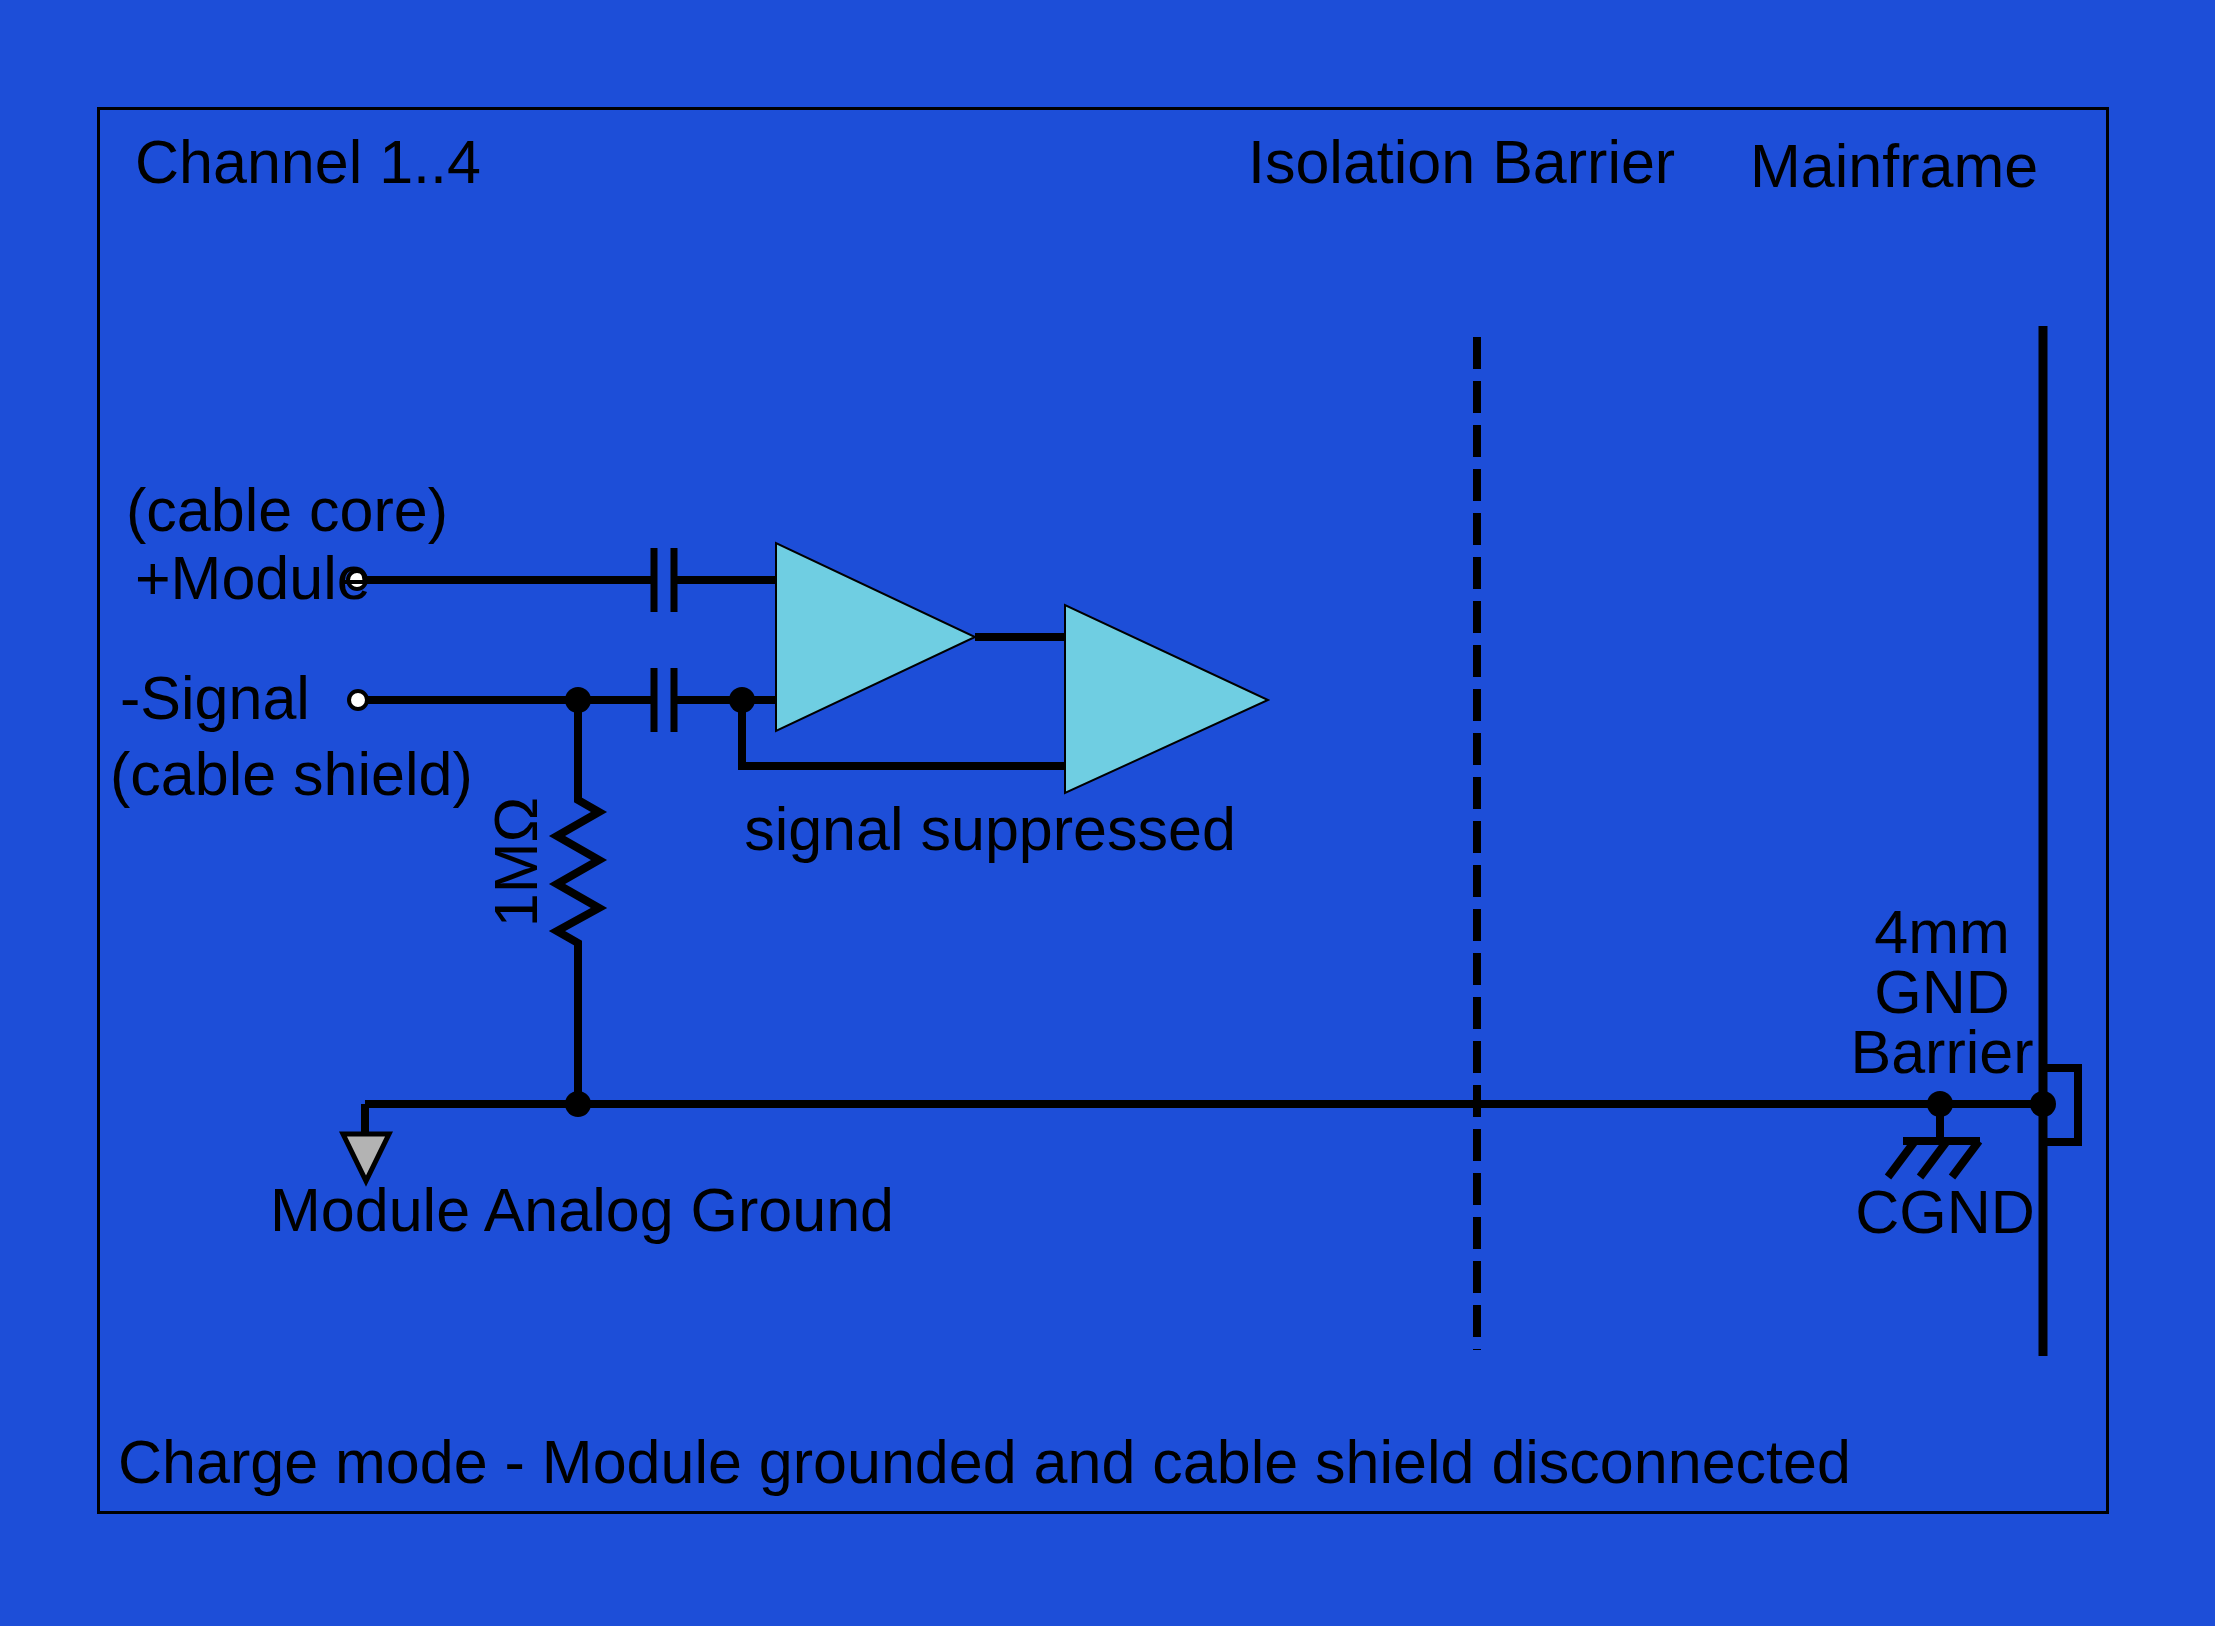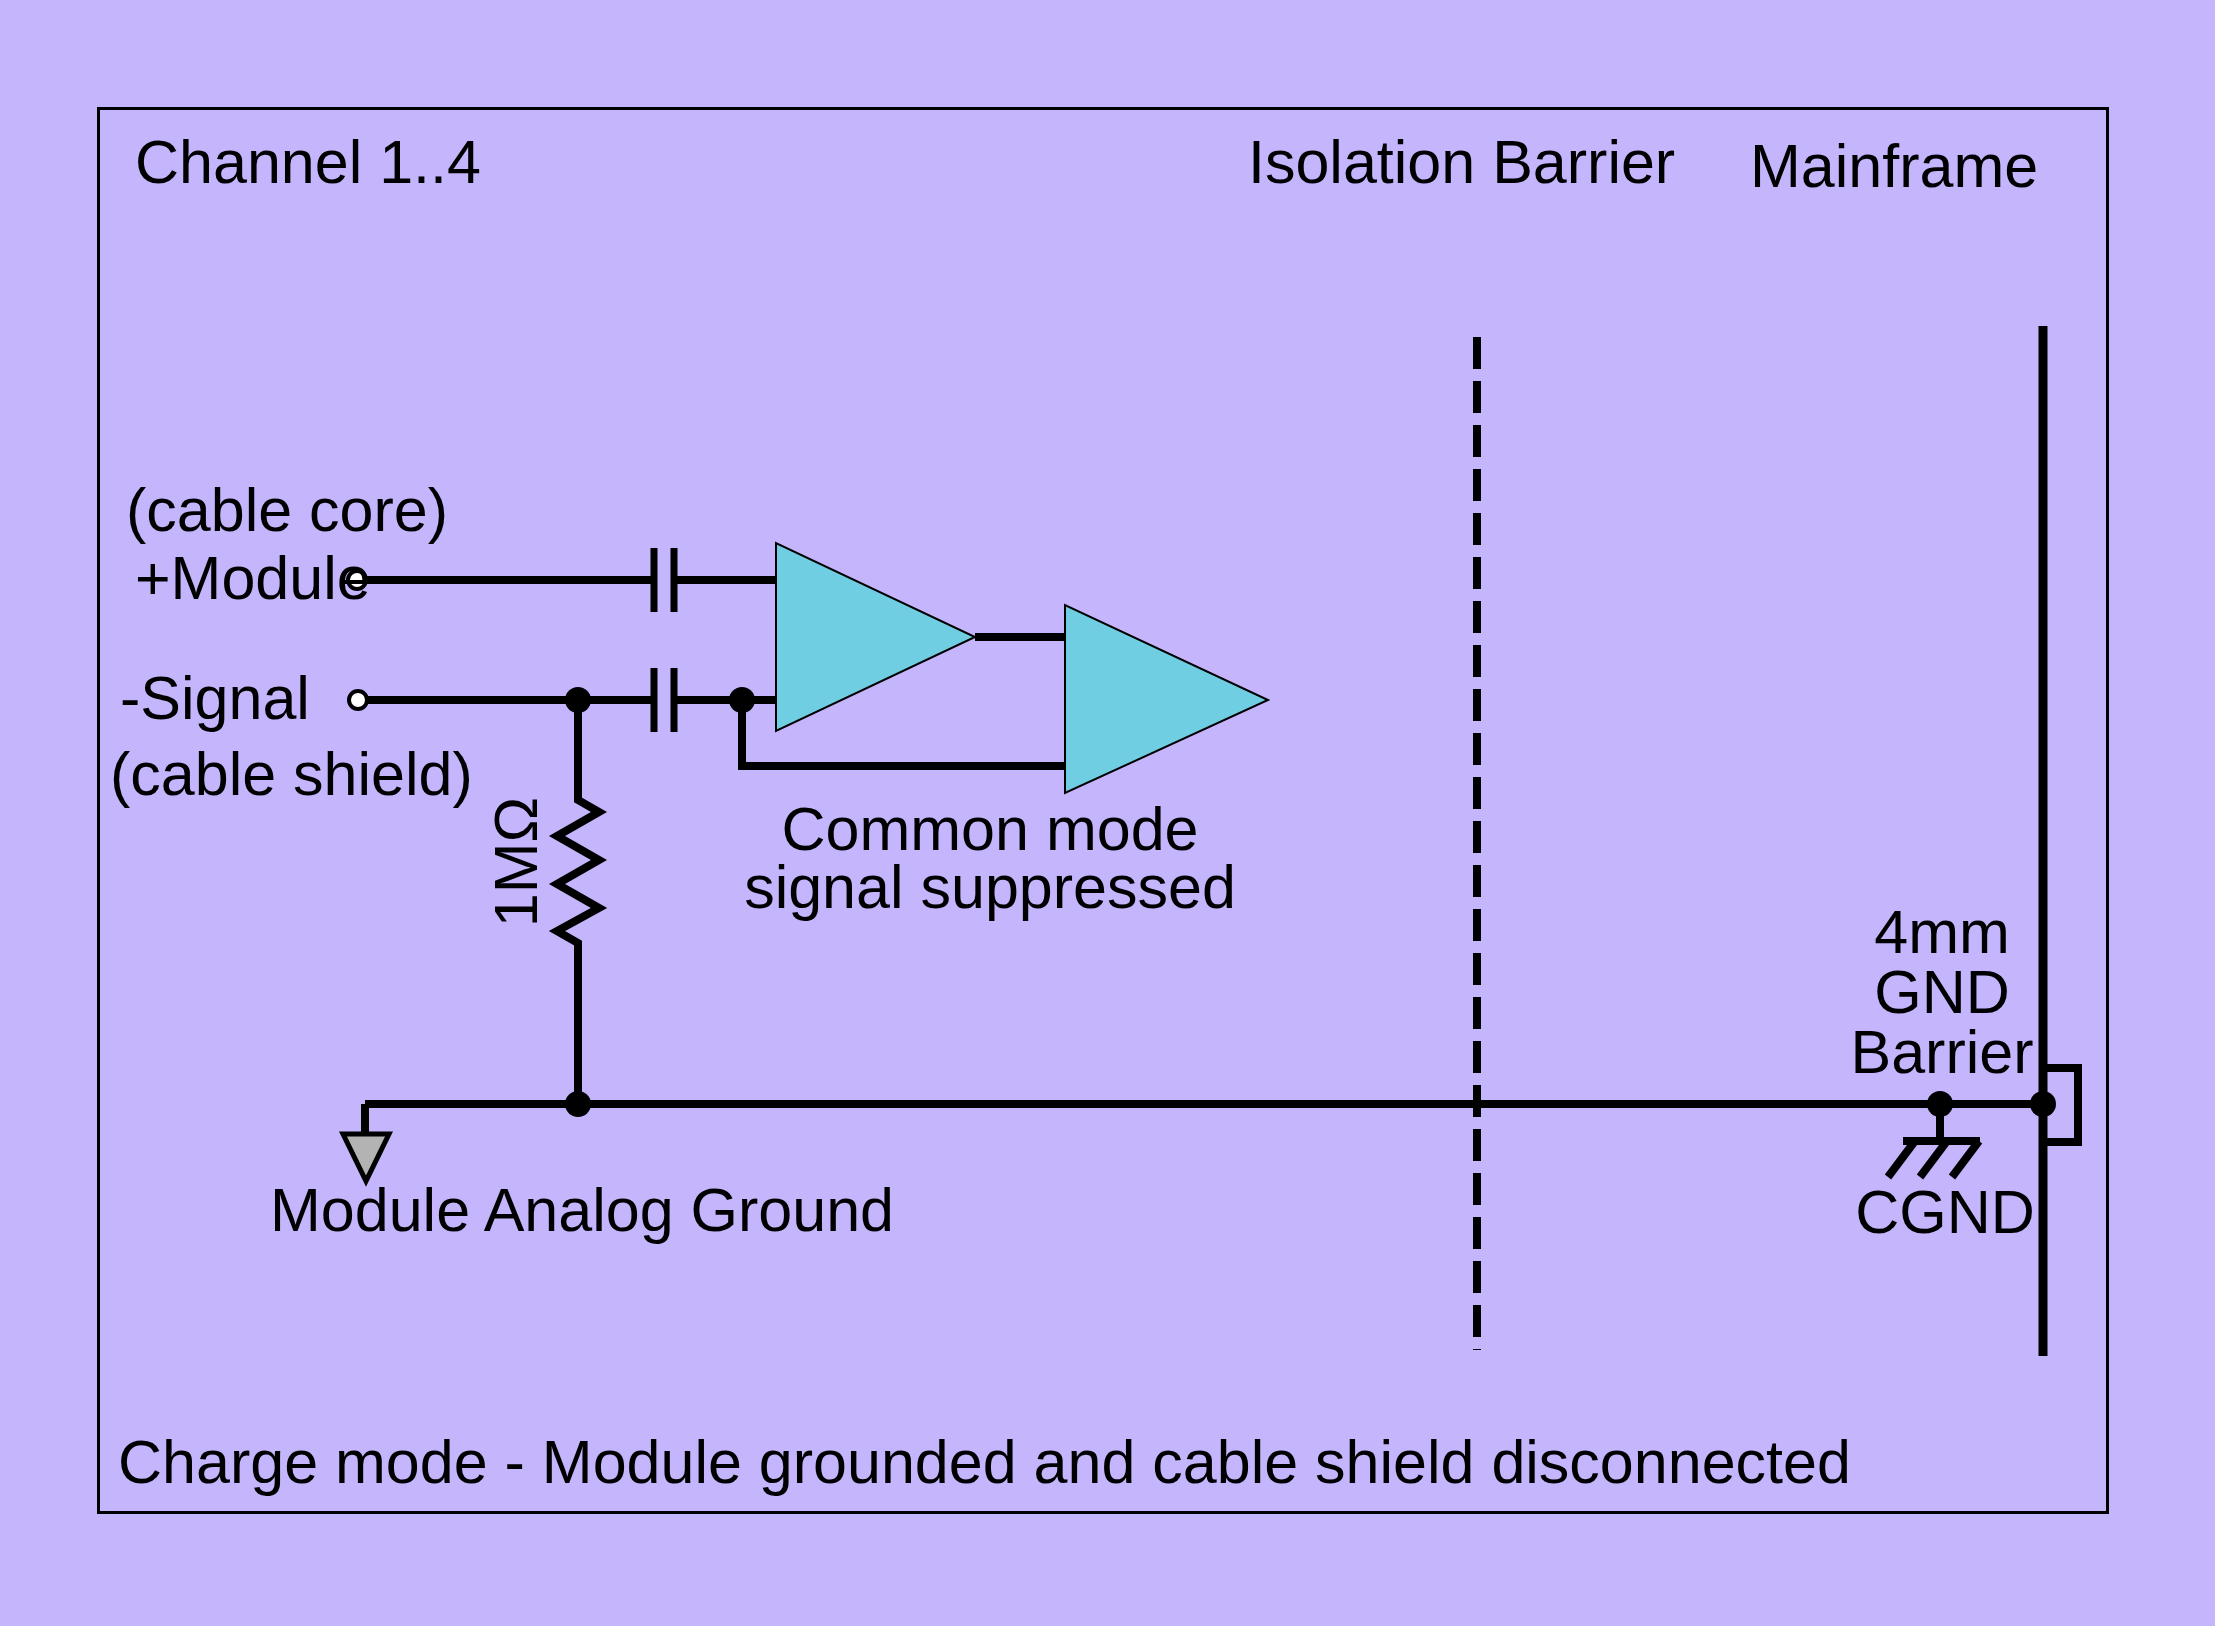--- a/index.html
+++ b/index.html
@@ -4,21 +4,21 @@
 <style>
   html, body {
     margin: 0;
     padding: 0;
     background: #ffffff;
   }
   .canvas {
     position: relative;
     width: 2215px;
     height: 1626px;
-    background: #c4b5fd;
+    background: #1d4ed8;
     font-family: "Liberation Sans", sans-serif;
     color: #000000;
     overflow: hidden;
   }
   .diagram-svg {
     position: absolute;
     left: 0;
     top: 0;
     width: 2215px;
     height: 1626px;
@@ -123,21 +123,20 @@
   <div class="label" style="left:1750px; top:134px;">Mainframe</div>
 
   <div class="label" style="left:126px; top:478px;">(cable core)</div>
   <div class="label" style="left:135px; top:546px;">+Module</div>
   <div class="label" style="left:120px; top:666px;">-Signal</div>
   <div class="label" style="left:110px; top:742px;">(cable shield)</div>
 
   <div class="rotated-resistor-label">1MΩ</div>
 
   <div class="label center common-mode">
-    <div>Common mode</div>
     <div>signal suppressed</div>
   </div>
 
   <div class="label" style="left:270px; top:1178px;">Module Analog Ground</div>
 
   <div class="label center socket-label">
     <div>4mm</div>
     <div>GND</div>
     <div>Barrier</div>
   </div>

